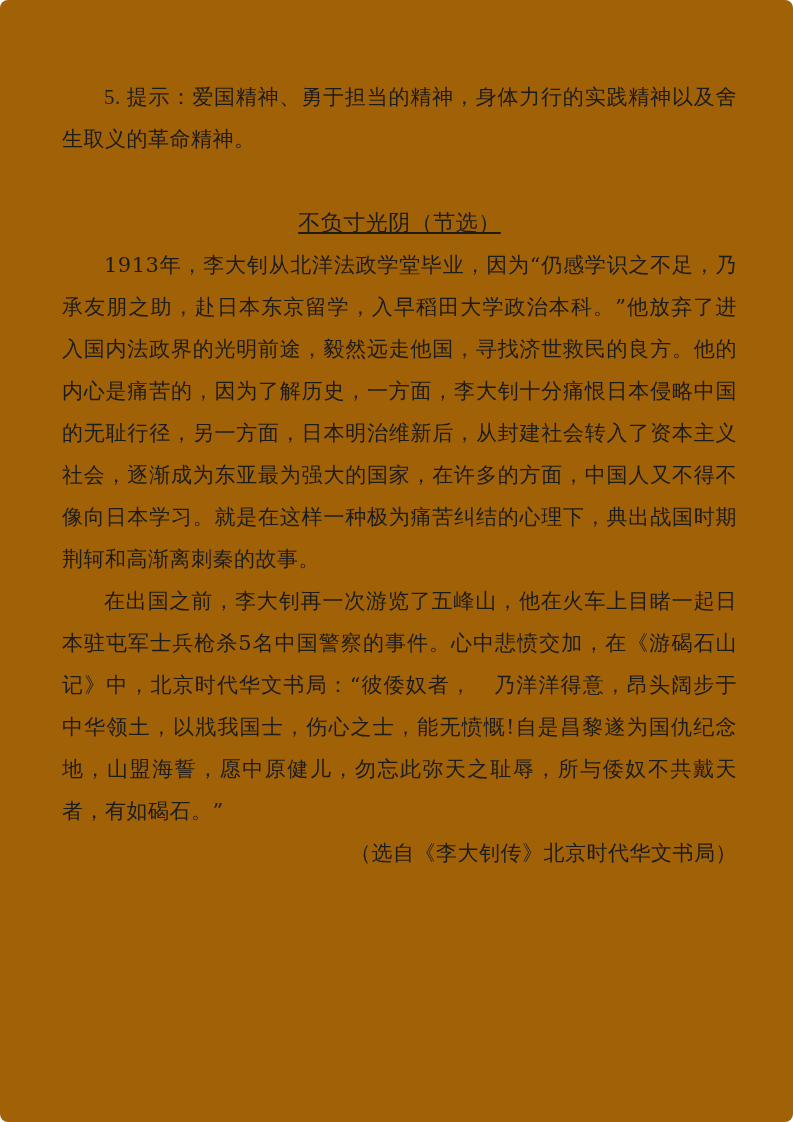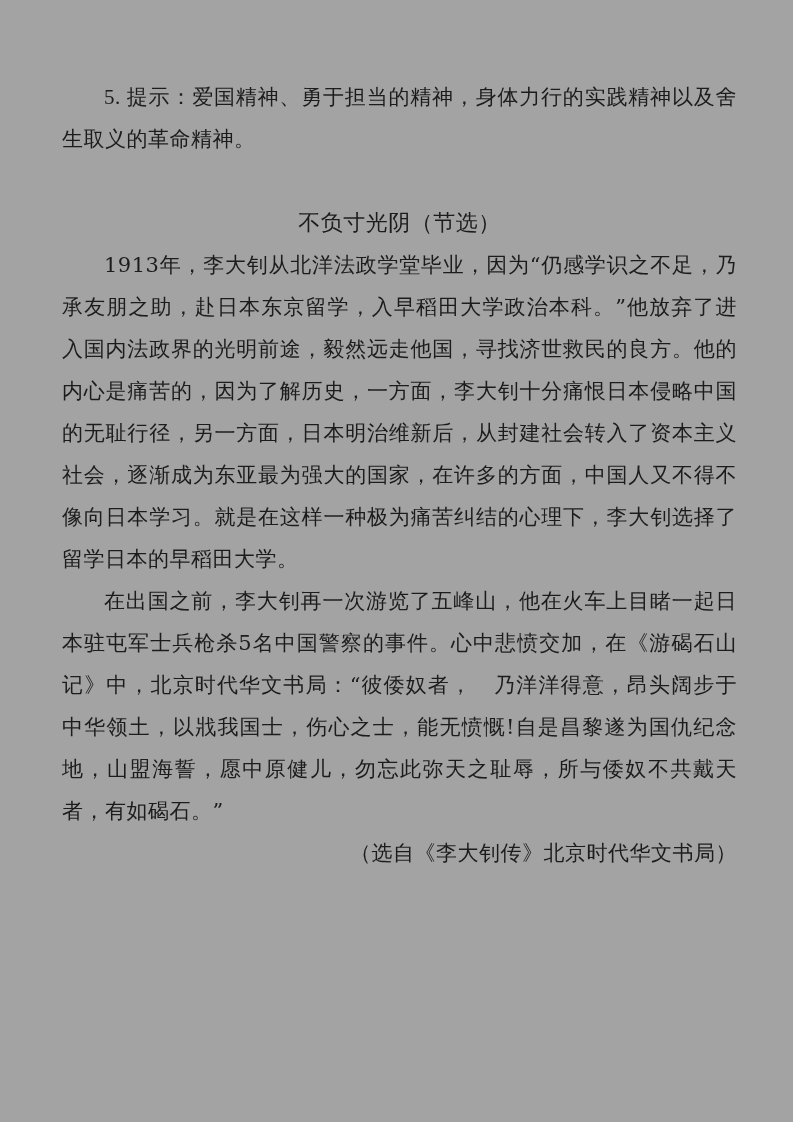--- a/index.html
+++ b/index.html
@@ -5,28 +5,29 @@
   html, body {
     margin: 0;
     padding: 0;
     background: #ffffff;
   }
   .page {
     position: relative;
     width: 793px;
     height: 1122px;
     margin: 0 auto;
-    background: #a3a3a3;
+    background: #a16207;
     box-sizing: border-box;
     padding: 76px 56px 60px 62px;
     overflow: hidden;
     color: #1c1c1c;
     font-family: "Liberation Serif", "DejaVu Serif", serif;
     font-size: 21px;
     line-height: 42px;
+    border-radius: 8px;
   }
   .song-text {
     font-family: "Liberation Serif", "DejaVu Serif", serif;
     letter-spacing: 0.5px;
   }
   .kai-text {
     font-family: "DejaVu Serif", "Liberation Serif", serif;
     letter-spacing: 0.5px;
   }
   p {
@@ -36,35 +37,36 @@
     text-align-last: left;
   }
   .indent-2 {
     text-indent: 2em;
   }
   .article-title {
     margin-top: 42px;
     text-align: center;
     text-align-last: center;
     font-size: 22px;
+    text-decoration: underline;
   }
   .citation {
     text-align: right;
     text-align-last: right;
   }
 </style>
 </head>
 <body>
 
 <div class="page">
 
   <p class="song-text indent-2">5. 提示：爱国精神、勇于担当的精神，身体力行的实践精神以及舍生取义的革命精神。</p>
 
   <p class="kai-text article-title">不负寸光阴（节选）</p>
 
 
-  <p class="kai-text indent-2">1913年，李大钊从北洋法政学堂毕业，因为“仍感学识之不足，乃承友朋之助，赴日本东京留学，入早稻田大学政治本科。”他放弃了进入国内法政界的光明前途，毅然远走他国，寻找济世救民的良方。他的内心是痛苦的，因为了解历史，一方面，李大钊十分痛恨日本侵略中国的无耻行径，另一方面，日本明治维新后，从封建社会转入了资本主义社会，逐渐成为东亚最为强大的国家，在许多的方面，中国人又不得不像向日本学习。就是在这样一种极为痛苦纠结的心理下，李大钊选择了留学日本的早稻田大学。</p>
+  <p class="kai-text indent-2">1913年，李大钊从北洋法政学堂毕业，因为“仍感学识之不足，乃承友朋之助，赴日本东京留学，入早稻田大学政治本科。”他放弃了进入国内法政界的光明前途，毅然远走他国，寻找济世救民的良方。他的内心是痛苦的，因为了解历史，一方面，李大钊十分痛恨日本侵略中国的无耻行径，另一方面，日本明治维新后，从封建社会转入了资本主义社会，逐渐成为东亚最为强大的国家，在许多的方面，中国人又不得不像向日本学习。就是在这样一种极为痛苦纠结的心理下，典出战国时期荆轲和高渐离刺秦的故事。</p>
 
   <p class="kai-text indent-2">在出国之前，李大钊再一次游览了五峰山，他在火车上目睹一起日本驻屯军士兵枪杀5名中国警察的事件。心中悲愤交加，在《游碣石山记》中，北京时代华文书局：“彼倭奴者，　乃洋洋得意，昂头阔步于中华领土，以戕我国士，伤心之士，能无愤慨!自是昌黎遂为国仇纪念地，山盟海誓，愿中原健儿，勿忘此弥天之耻辱，所与倭奴不共戴天者，有如碣石。”</p>
 
   <p class="kai-text citation">（选自《李大钊传》北京时代华文书局）</p>
 
 </div>
 
 </body></html>

